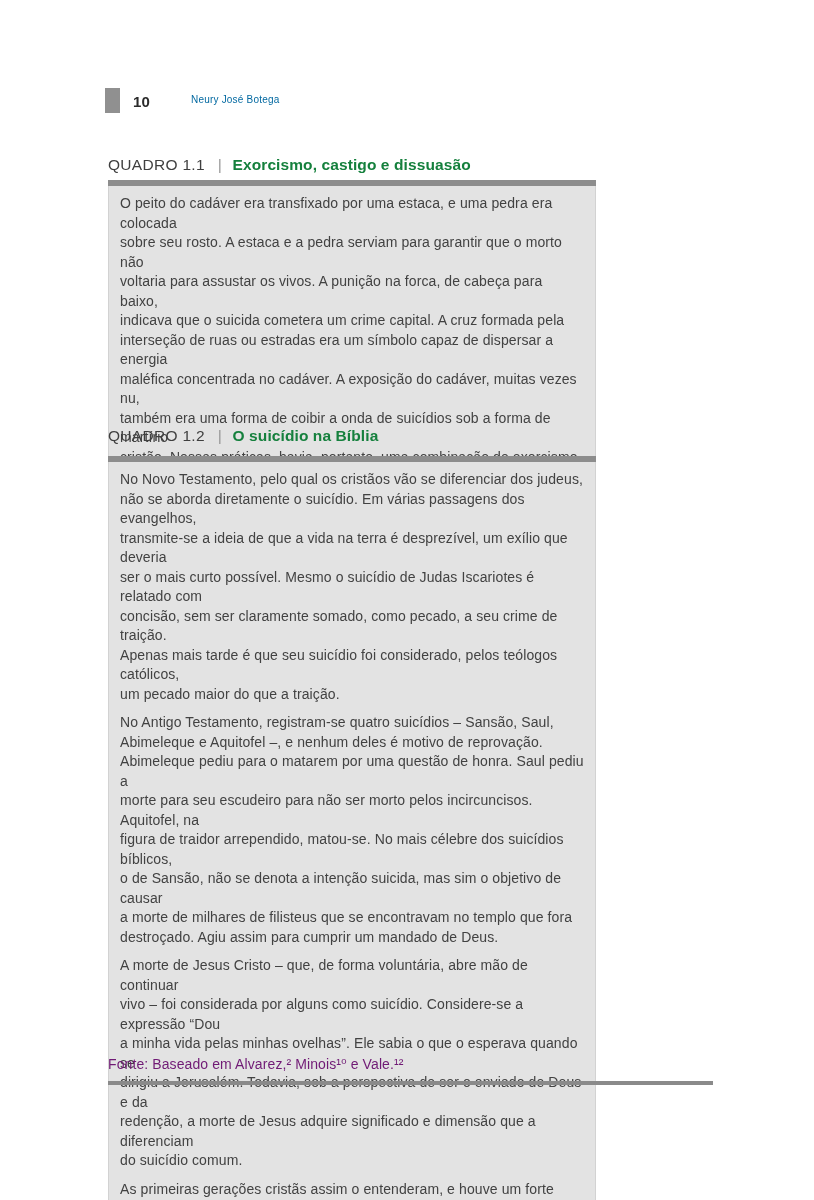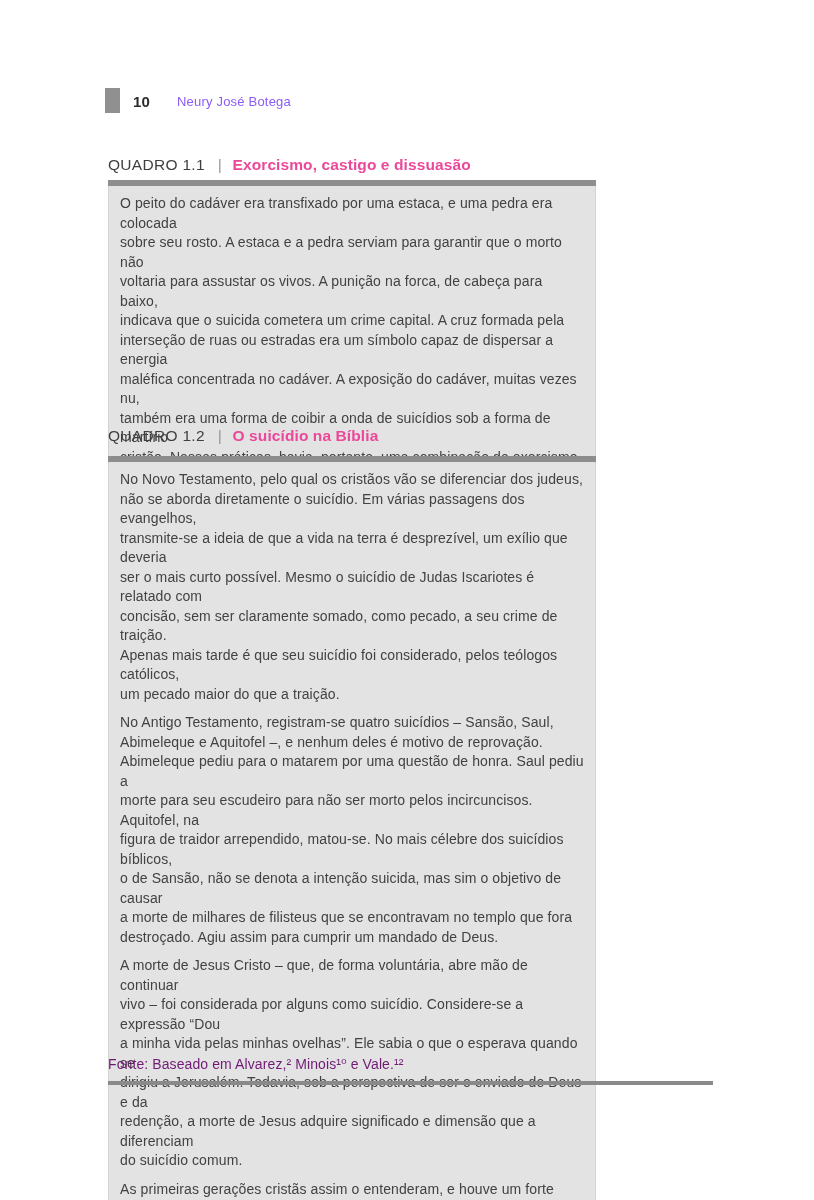--- a/index.html
+++ b/index.html
@@ -30,24 +30,24 @@
     position: absolute;
     left: 133px;
     top: 93px;
     font-size: 15px;
     font-weight: bold;
     color: #2b2b2b;
     letter-spacing: 0.2px;
   }
   .running-head {
     position: absolute;
-    left: 177px;
+    left: 191px;
     top: 94px;
-    font-size: 13px;
-    color: #8b5cf6;
+    font-size: 10px;
+    color: #0369a1;
     letter-spacing: 0.2px;
   }
 
   
   .quadro-heading {
     position: absolute;
     left: 108px;
     display: flex;
     align-items: baseline;
     white-space: nowrap;
@@ -58,21 +58,21 @@
     letter-spacing: 0.3px;
   }
   .quadro-sep {
     font-size: 14px;
     color: #8f8f8f;
     margin: 0 11px 0 13px;
   }
   .quadro-title {
     font-size: 15.5px;
     font-weight: bold;
-    color: #ec4899;
+    color: #15803d;
     letter-spacing: 0.1px;
   }
 
   
   .quadro-box {
     position: absolute;
     left: 108px;
     width: 488px;
   }
   .quadro-topbar {

